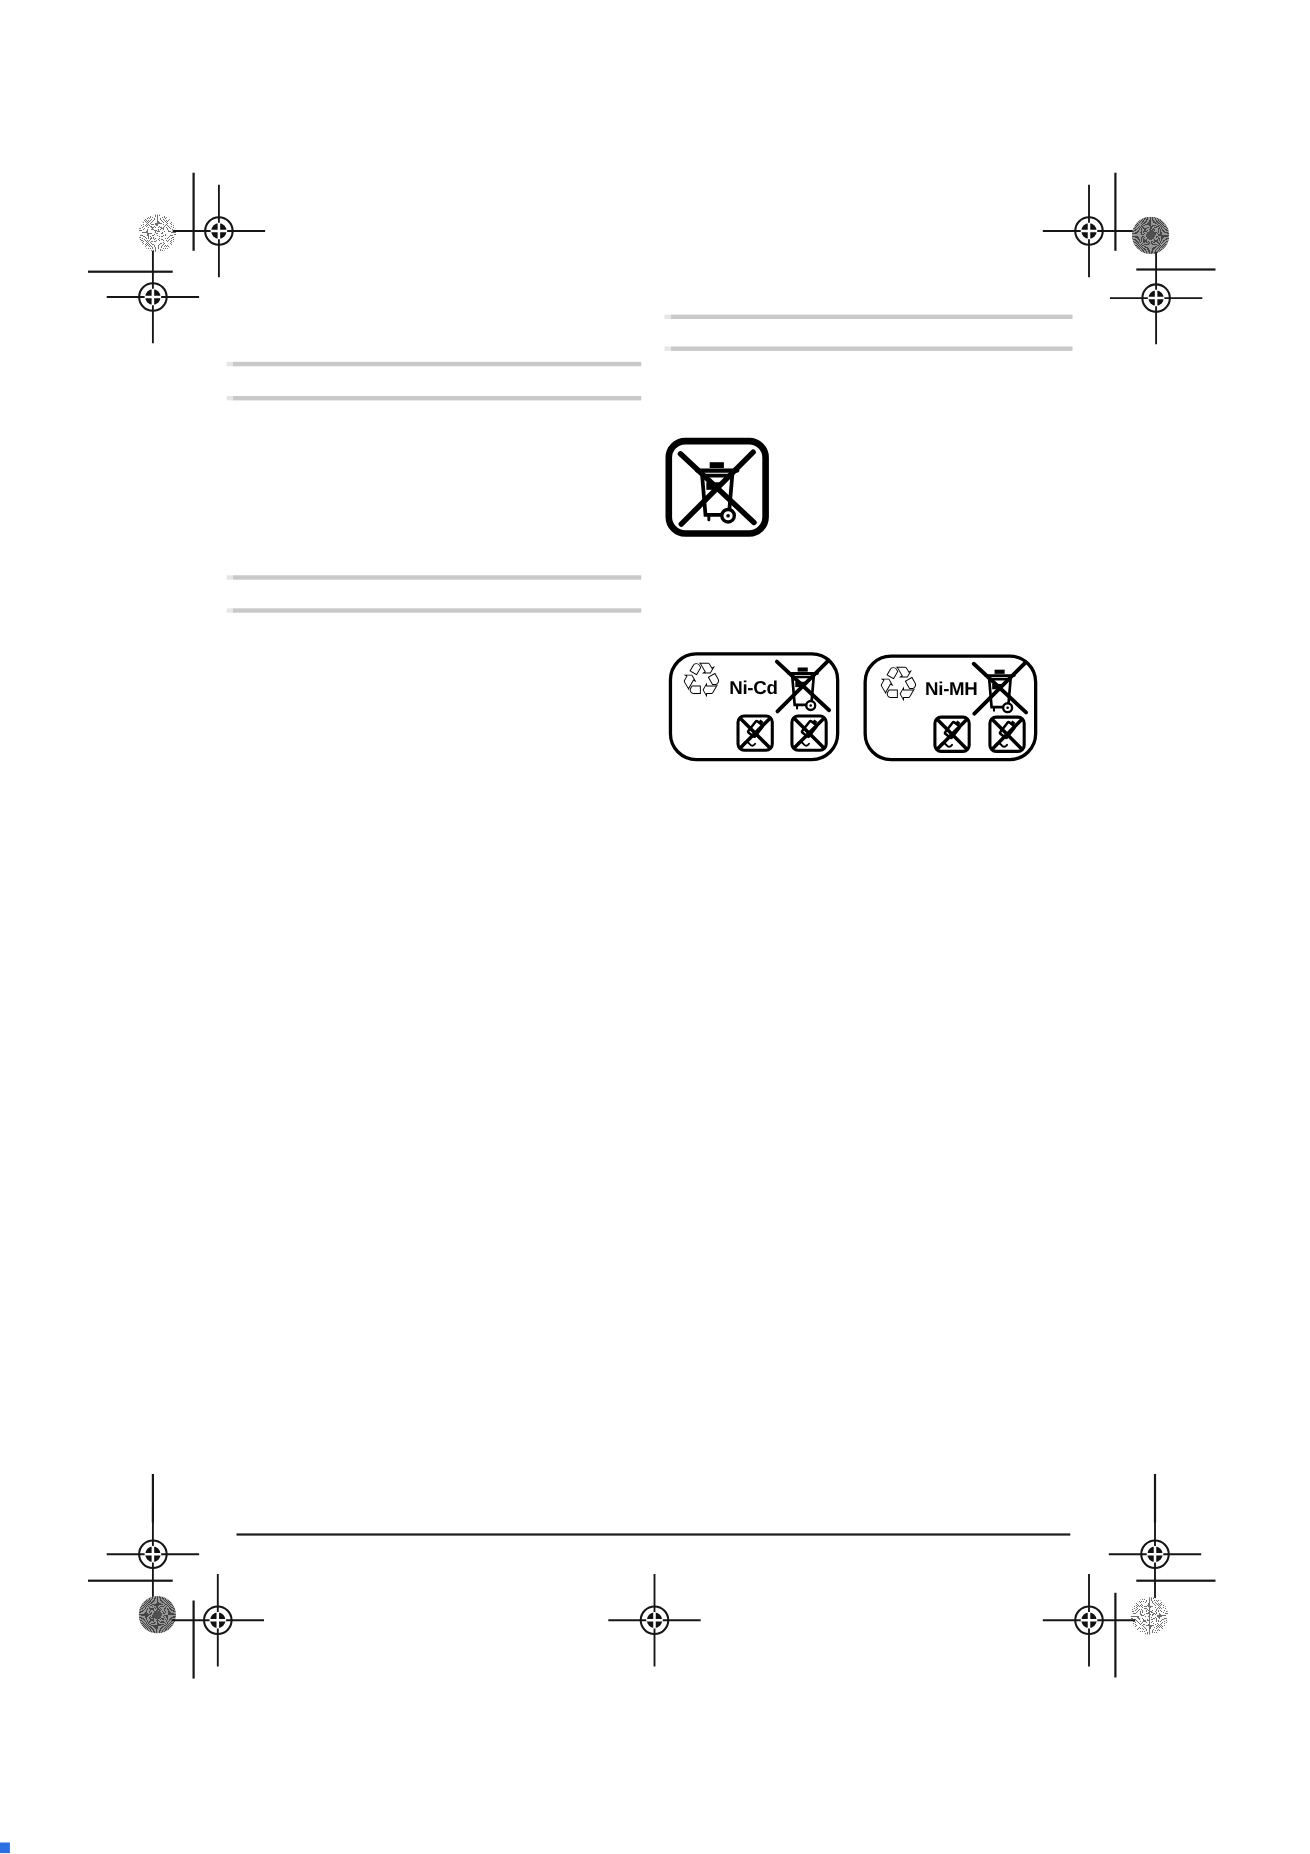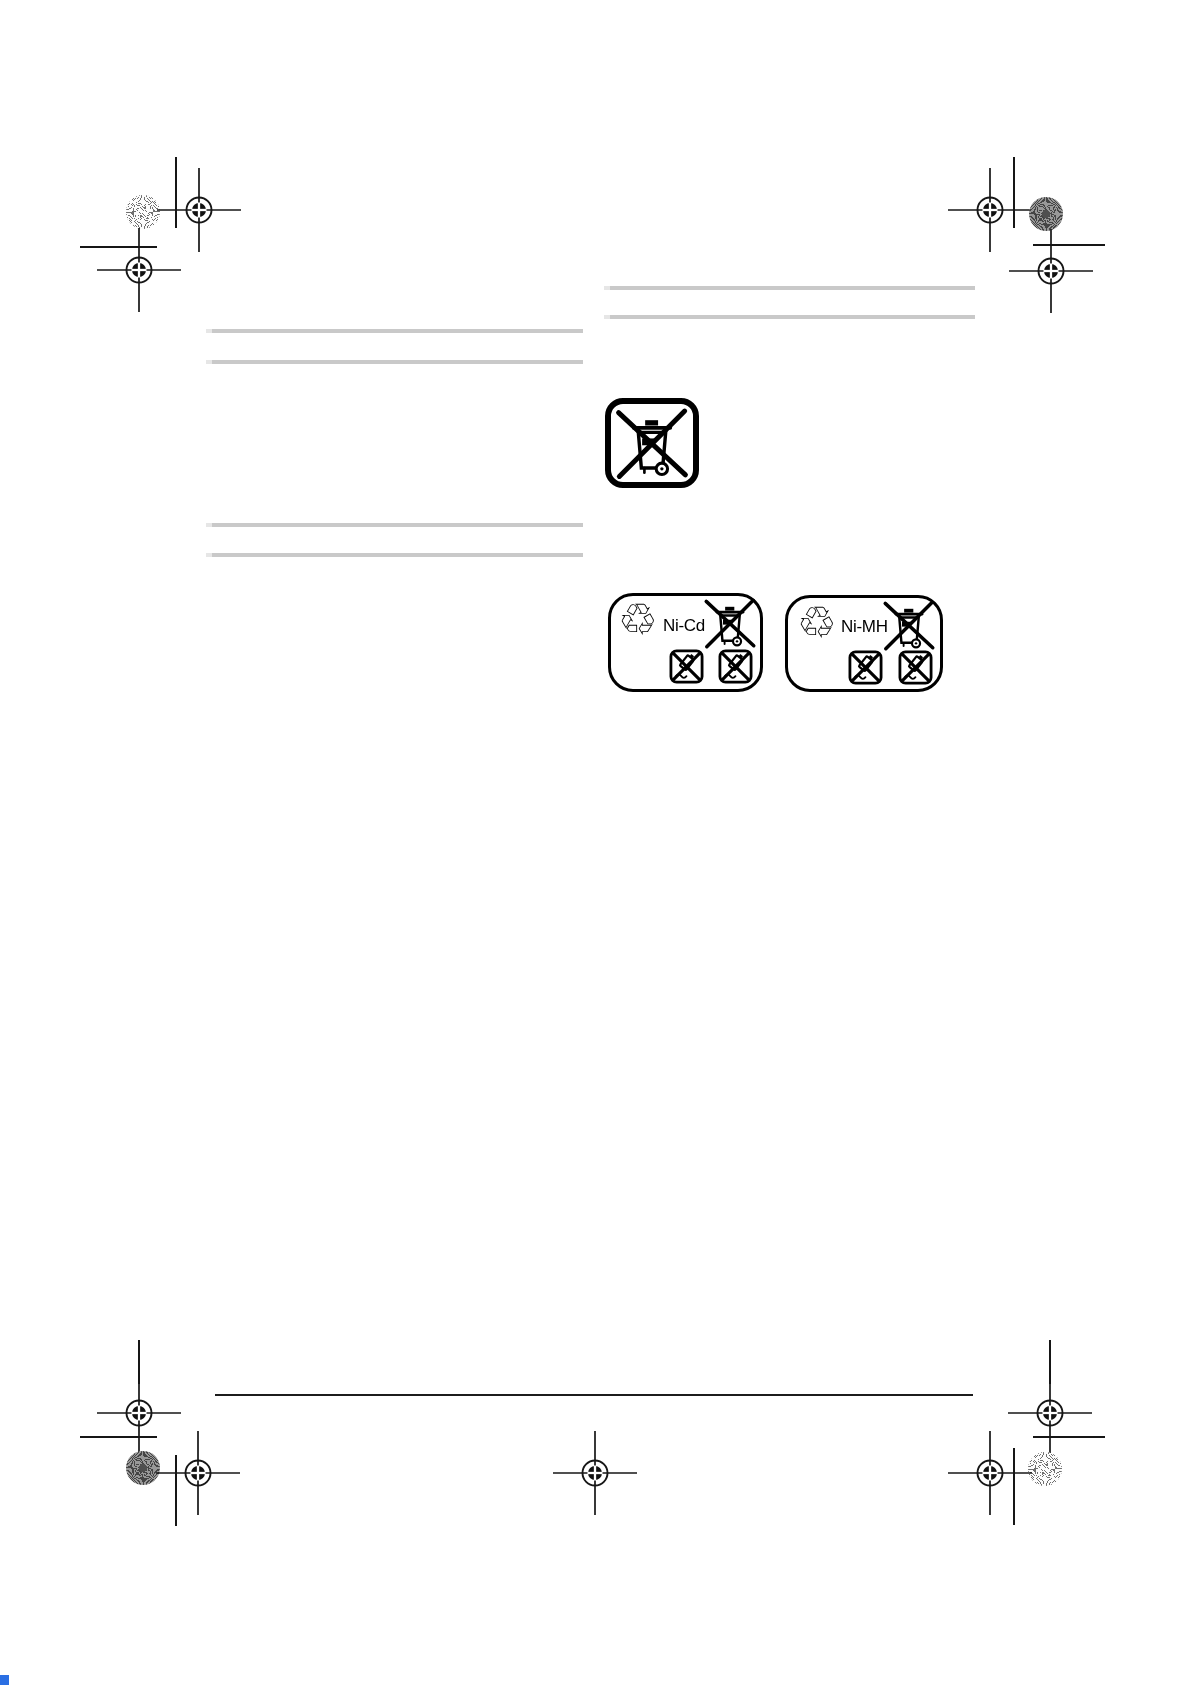--- a/index.html
+++ b/index.html
@@ -23,21 +23,21 @@
   
   .weee-box{position:absolute;left:605px;top:398px;width:94px;height:90px;
             border:6px solid #000;border-radius:18px;box-sizing:border-box;background:#fff;}
   .weee-box .binhost{position:absolute;left:1px;top:1px;width:80px;height:76px;}
   .binhost svg{width:100%;height:100%;display:block;}
   
   .bat-label{position:absolute;border:3.5px solid #000;border-radius:25px;
              box-sizing:border-box;background:#fff;}
   .bat-label .recycle{position:absolute;font-family:"DejaVu Sans",sans-serif;
              font-size:44px;line-height:1;color:#000;}
-  .bat-label .chem{position:absolute;font-weight:normal;font-size:17px;color:#000;
+  .bat-label .chem{position:absolute;font-weight:bold;font-size:17px;color:#000;
              letter-spacing:-0.3px;white-space:nowrap;}
   .bat-label .binhost{position:absolute;}
   .sqhost{position:absolute;width:37px;height:35px;}
   .sqhost svg{width:100%;height:100%;display:block;}
   .footer-rule{position:absolute;left:215px;top:1394px;width:758px;height:2px;background:#1c1c1c;}
   .artifact{position:absolute;left:0;top:1675px;width:9px;height:10px;background:#2b6fe3;}
 </style>
 </head>
 <body>
 

